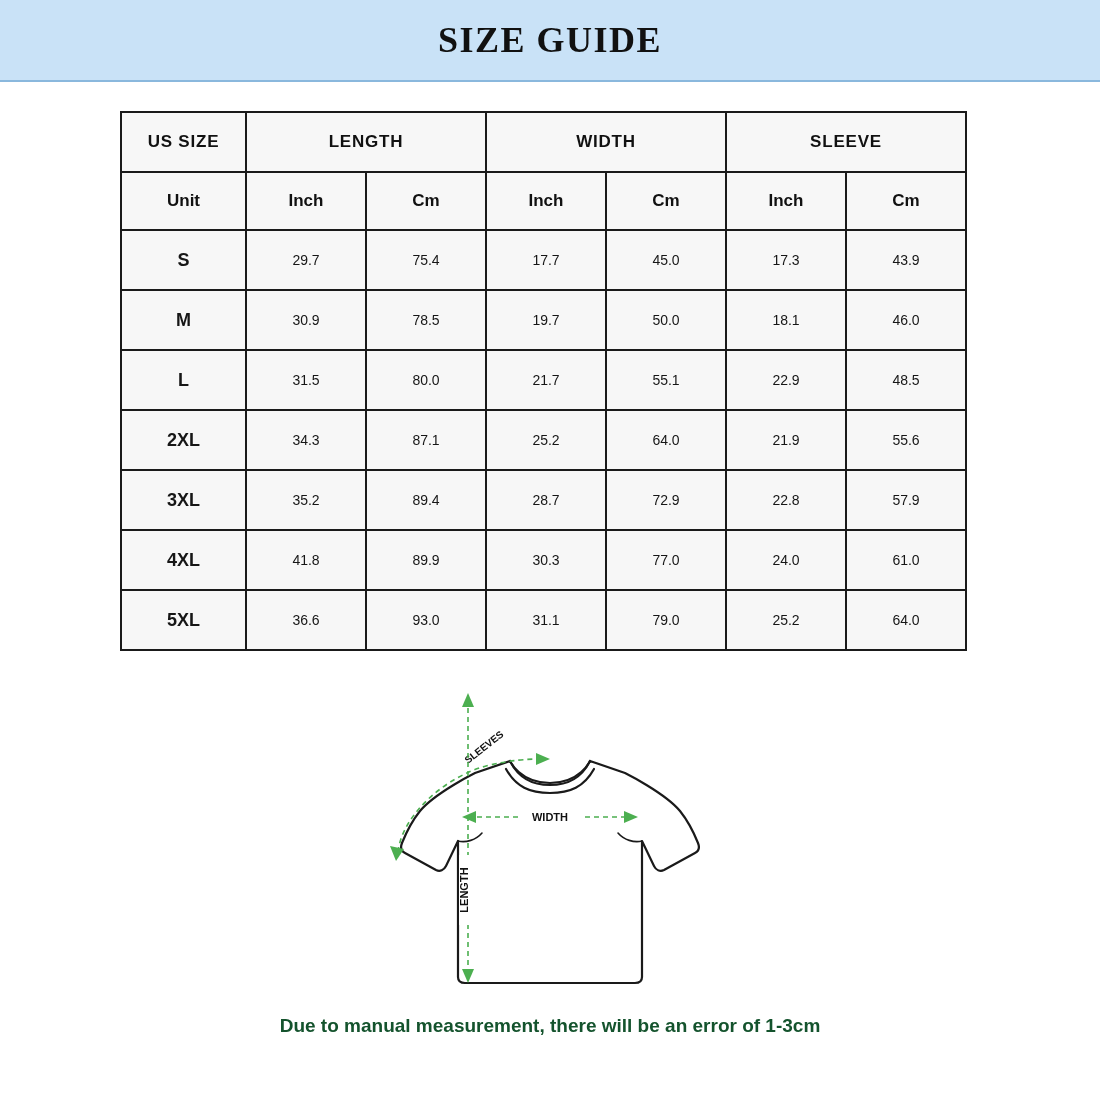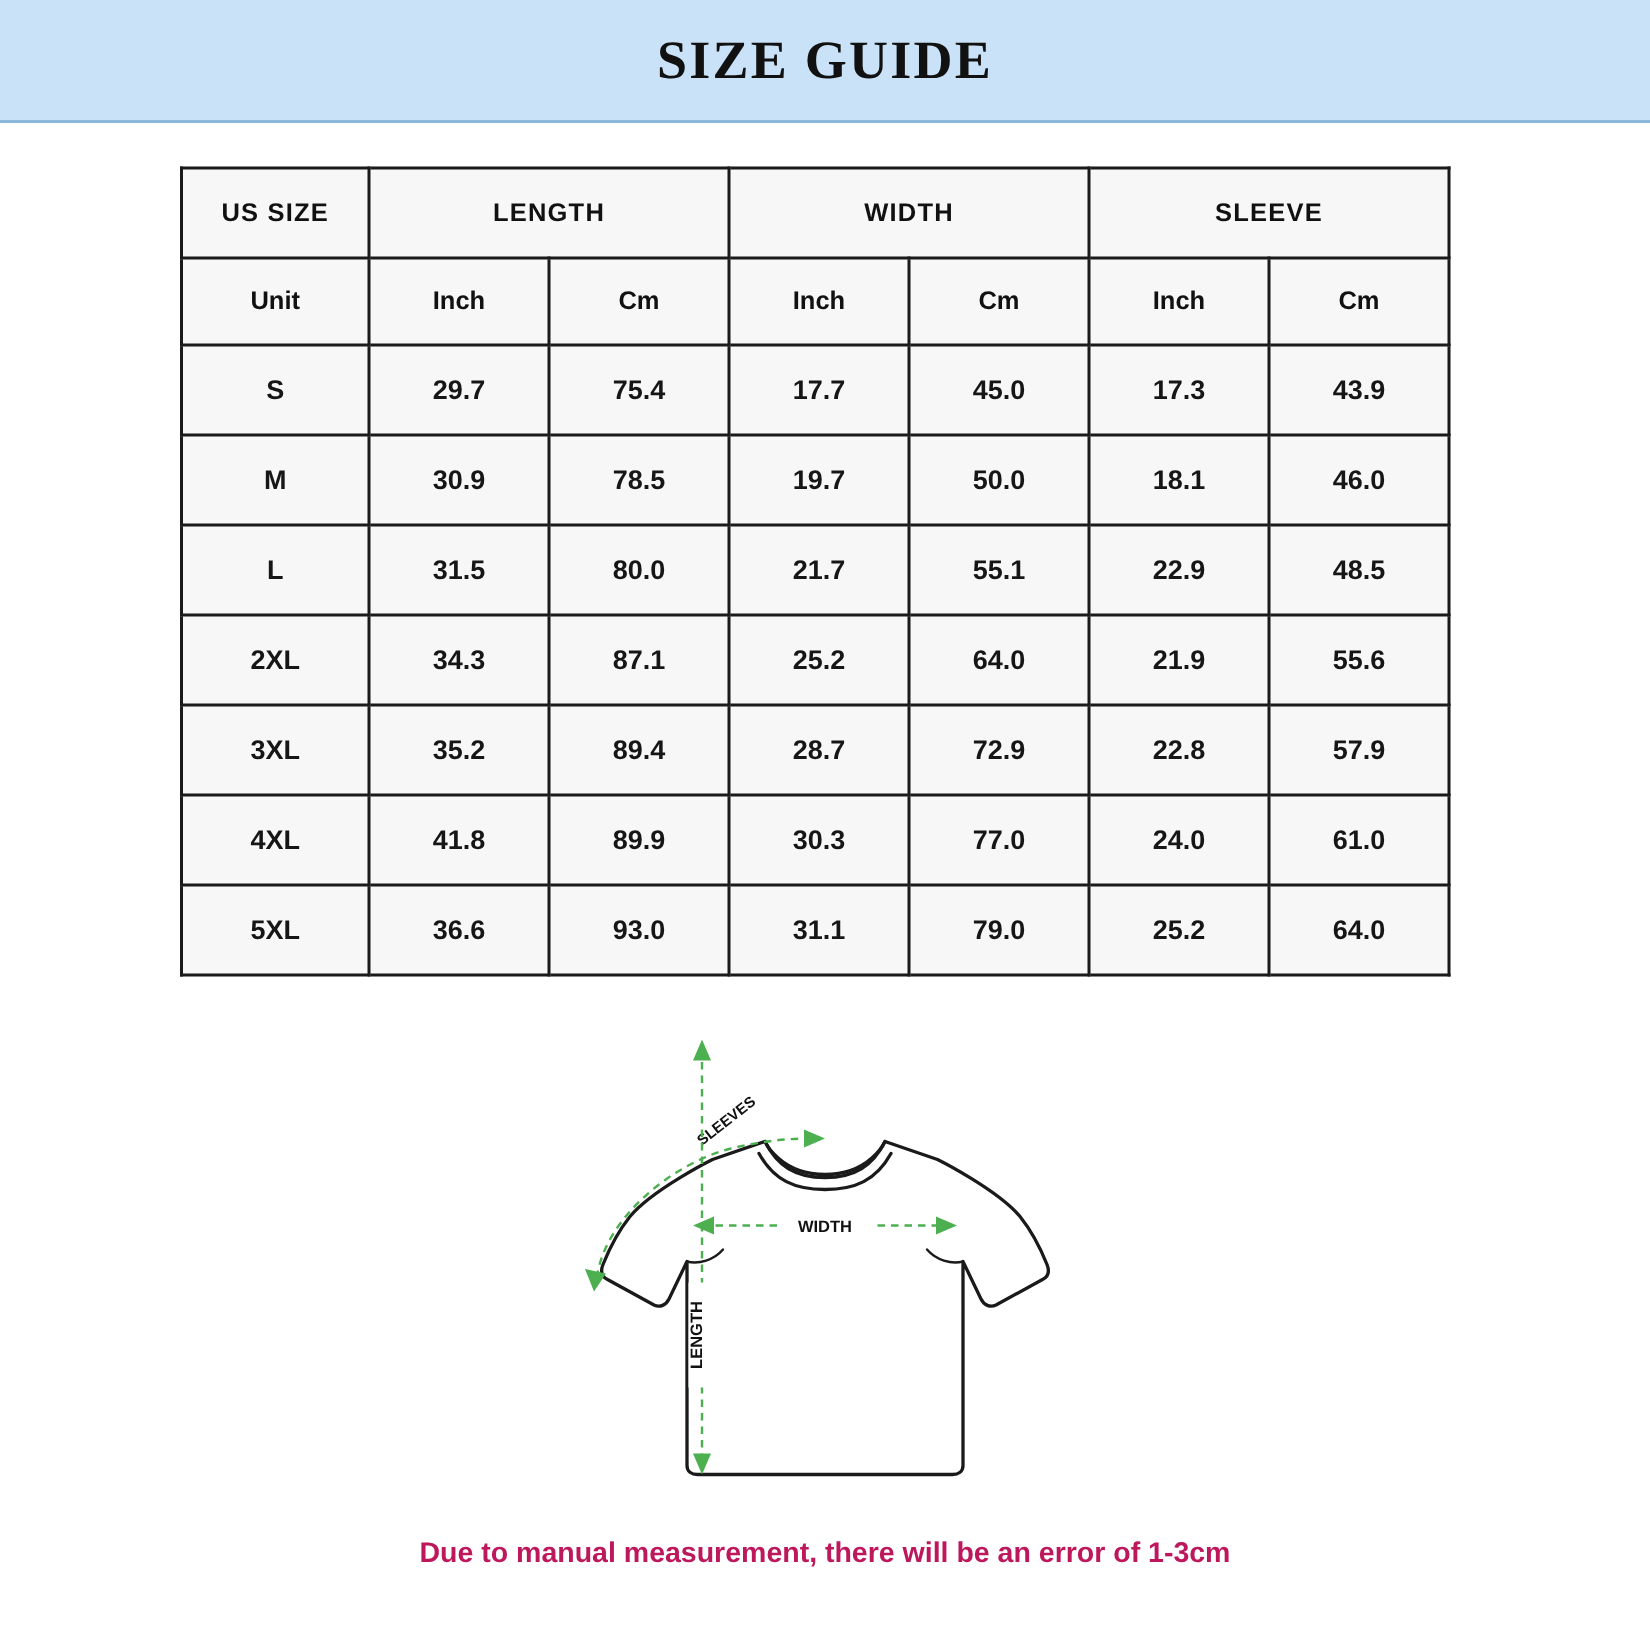--- a/index.html
+++ b/index.html
@@ -62,22 +62,22 @@
   }
   
   tr.unit-row th {
     height: 54px;
     font-size: 17px;
     font-weight: bold;
   }
   
   tr.data-row td {
     height: 56px;
-    font-size: 18px;
-    font-weight: bold;
+    font-size: 14px;
+    font-weight: normal;
     color: #161616;
   }
   tr.data-row td.size-cell {
     font-weight: bold;
     font-size: 18px;
   }
   col.c-size { width: 125px; }
   col.c-val  { width: 120px; }
 
   
@@ -88,25 +88,25 @@
     margin-top: 14px;
   }
   #shirt-svg {
     display: block;
     margin: 0 auto;
   }
 
   
   #footer-note {
     text-align: center;
-    color: #be185d;
+    color: #14532d;
     font-size: 19px;
     font-weight: bold;
     font-family: "Liberation Sans", sans-serif;
-    margin-top: 30px;
+    margin-top: 20px;
   }
 </style>
 </head>
 <body>
 
 <div id="header-banner">
   <div id="header-title">SIZE GUIDE</div>
 </div>
 
 <div id="size-table-wrap">

